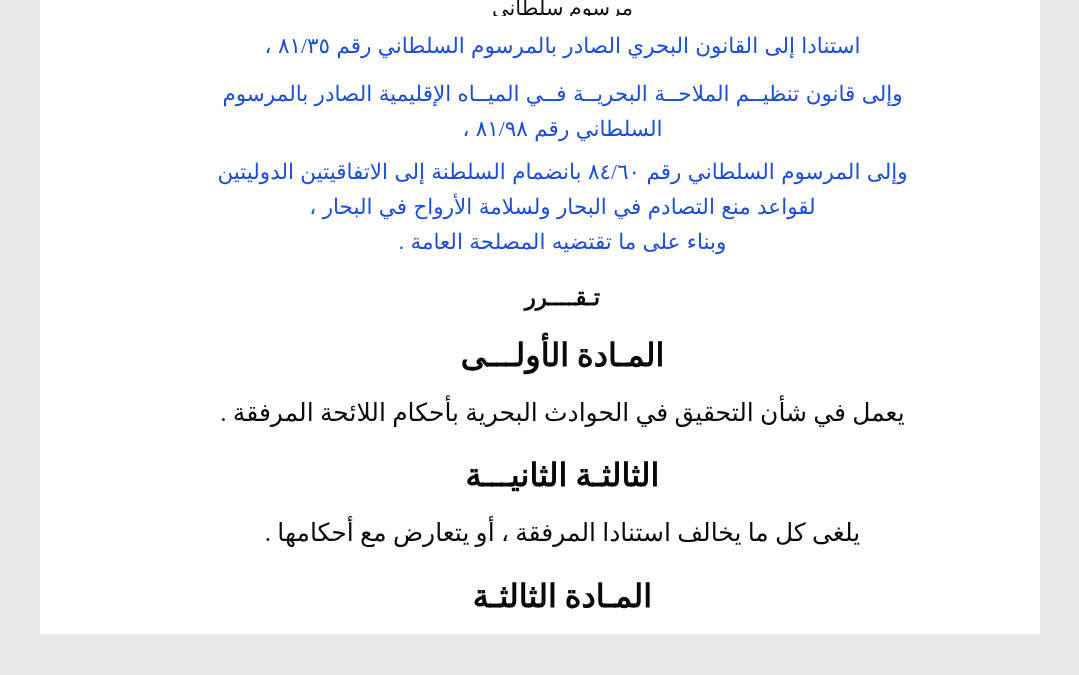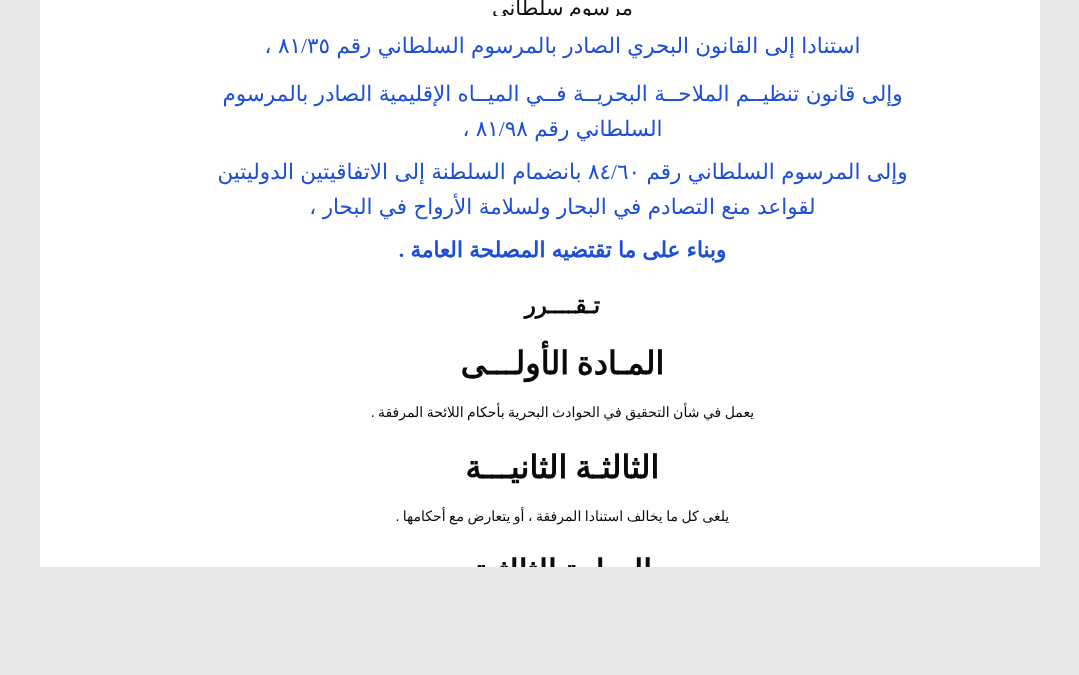--- a/index.html
+++ b/index.html
@@ -17,21 +17,21 @@
     position: relative;
     width: 1079px;
     height: 675px;
     background: #e8e8e8;
   }
   .page {
     position: absolute;
     left: 40px;
     top: 0;
     width: 1000px;
-    height: 567px;
+    height: 634px;
     background: #ffffff;
     box-sizing: border-box;
     overflow: hidden;
   }
   .content {
     position: absolute;
     right: 105px;
     left: 150px;
     top: 0;
     direction: rtl;
@@ -50,33 +50,33 @@
     line-height: 1.62;
     color: #1d4ed8;
     text-align: center;
     margin: 0;
     letter-spacing: 0px;
     word-spacing: 1px;
   }
   .para.block-1 { margin-top: 13px; }
   .para.block-2 { margin-top: 13px; }
   .para.block-3 { margin-top: 9px; }
-  .para.block-4 { margin-top: 8px; font-weight: bold; }
+  .para.block-4 { margin-top: 0; }
 
   .center-heading {
     font-size: 23px;
     font-weight: bold;
     color: #0a0a0a;
     text-align: center;
     letter-spacing: 4px;
   }
   .h-taqarrar { margin-top: 24px; }
   .h-article { margin-top: 25px; font-size: 32px; letter-spacing: 2px; }
   .body-line {
-    font-size: 14px;
+    font-size: 25px;
     color: #0a0a0a;
     text-align: center;
     margin-top: 20px;
     line-height: 1.5;
   }
 </style>
 </head>
 <body>
 
 <div class="page-wrap">

